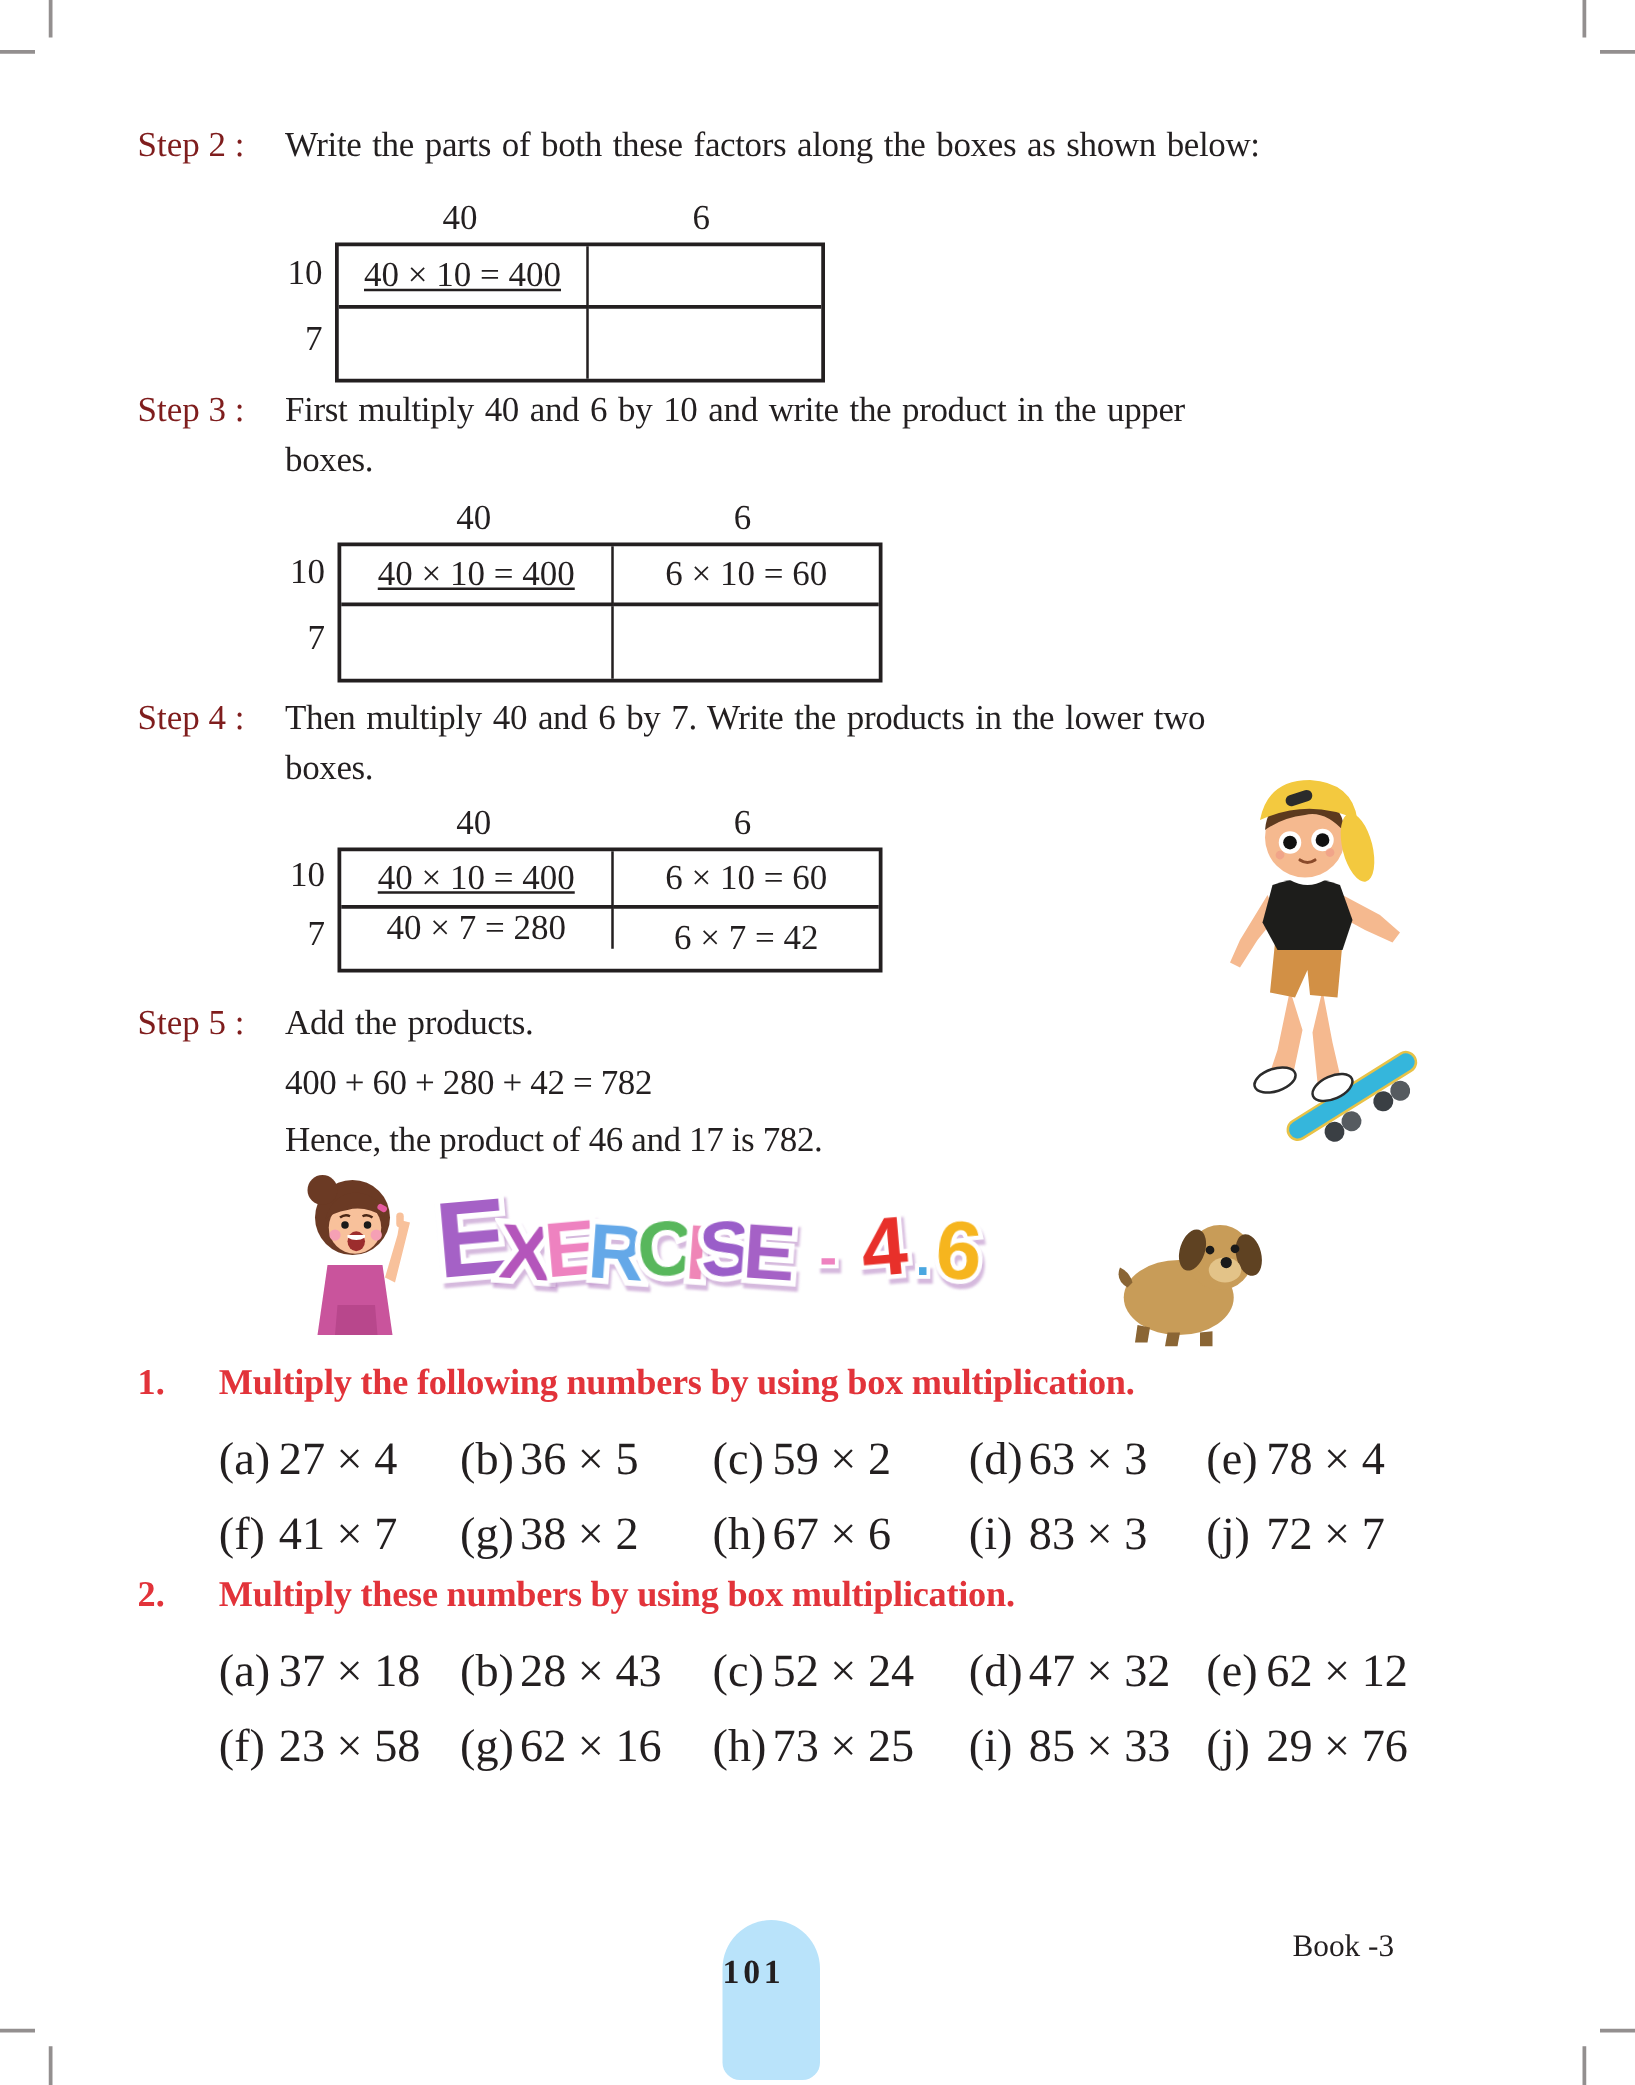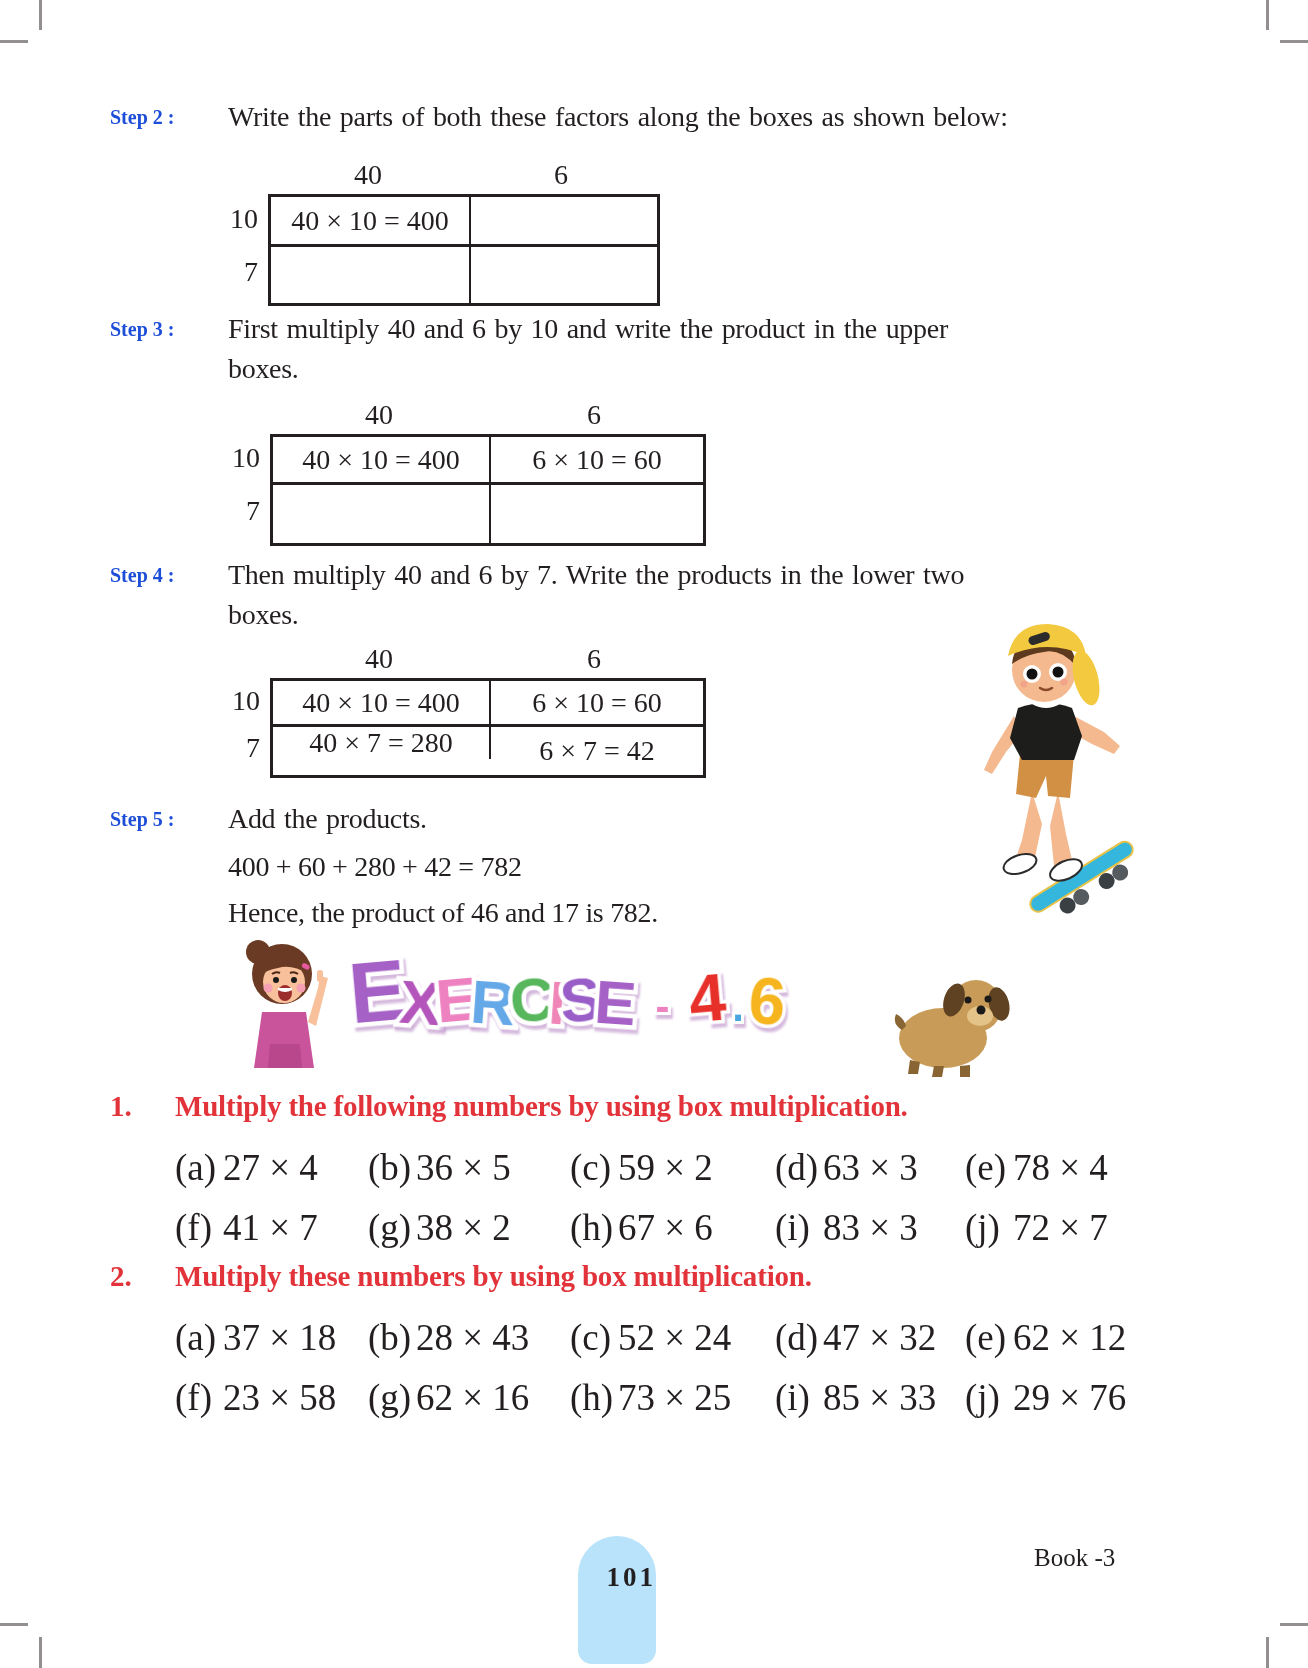--- a/index.html
+++ b/index.html
@@ -3,34 +3,34 @@
 <meta charset="utf-8">
 <style>
   html,body{margin:0;padding:0;background:#fff;}
   .page{position:relative;width:1308px;height:1668px;background:#ffffff;overflow:hidden;
         font-family:"Liberation Serif",serif;color:#231f20;}
   .abs{position:absolute;}
   .mark{position:absolute;background:#938f8f;}
 
   
   .steprow{position:absolute;left:110px;display:flex;align-items:flex-start;}
-  .steplabel{width:118px;flex:0 0 118px;color:#1d4ed8;font-weight:bold;font-size:20px;line-height:34px;white-space:nowrap;}
+  .steplabel{width:118px;flex:0 0 118px;color:#7f1d1d;font-weight:normal;font-size:28px;line-height:34px;white-space:nowrap;}
   .steptext{width:905px;font-size:28px;line-height:34px;letter-spacing:-0.3px;word-spacing:2px;}
   .stepline{position:absolute;left:228px;font-size:28px;line-height:34px;letter-spacing:-0.3px;white-space:nowrap;}
 
   
   .boxtable{position:absolute;}
   .bt-headers{display:flex;height:38px;}
   .bt-h{display:flex;align-items:center;justify-content:center;font-size:28px;}
   .bt-body{display:flex;}
   .bt-rowlabels{display:flex;flex-direction:column;}
   .bt-rowlabels span{display:flex;align-items:center;justify-content:flex-end;padding-right:10px;font-size:28px;}
   .bt-grid{display:grid;grid-template-columns:auto auto;border:3px solid #231f20;}
   .bt-cell{display:flex;align-items:center;justify-content:center;font-size:28px;box-sizing:border-box;}
-  .bt-cell.c00{border-right:2px solid #231f20;border-bottom:3px solid #231f20;}
+  .bt-cell.c00{border-right:2px solid #231f20;border-bottom:3px solid #231f20;text-decoration:underline;}
   .bt-cell.c01{border-bottom:3px solid #231f20;}
   .bt-cell.c10{border-right:2px solid #231f20;}
 
   
   .ex-title{position:absolute;display:flex;align-items:baseline;}
   .bubble{font-family:"Liberation Sans",sans-serif;font-weight:800;line-height:1;
           -webkit-text-stroke:9px #ffffff;paint-order:stroke fill;margin:0 -3px;
           filter:drop-shadow(2px 4px 1px rgba(150,80,170,0.40));}
   .bz-xl{font-size:86px;}
   .bz-l{font-size:62px;}
@@ -43,21 +43,21 @@
   
   .qhead{position:absolute;left:110px;right:150px;display:flex;color:#e2333a;font-weight:bold;font-size:29px;}
   .qnum{width:65px;flex:0 0 65px;}
   .qtitle{flex:1;letter-spacing:-0.2px;}
   .qrow{position:absolute;left:175px;width:955px;display:grid;grid-template-columns:193px 202px 205px 190px 1fr;font-size:37px;}
   .qitem{white-space:nowrap;}
   .qlabel{display:inline-block;min-width:48px;}
 
   
   .pagetab{position:absolute;left:578px;top:1536px;width:78px;height:128px;background:#b9e3fa;
-           border-radius:39px 39px 14px 14px;text-align:right;}
+           border-radius:39px 39px 14px 14px;text-align:left;}
   .pagetab span{display:inline-block;margin-top:26px;font-size:27px;font-weight:bold;letter-spacing:3px;color:#231f20;}
   .booklabel{position:absolute;left:1034px;top:1544px;font-size:25px;color:#231f20;white-space:nowrap;}
 </style>
 </head>
 <body>
 
 <div class="page">
 
   <div class="mark" style="left:39px;top:0;width:3px;height:30px"></div>
   <div class="mark" style="left:0;top:40px;width:28px;height:3px"></div>

